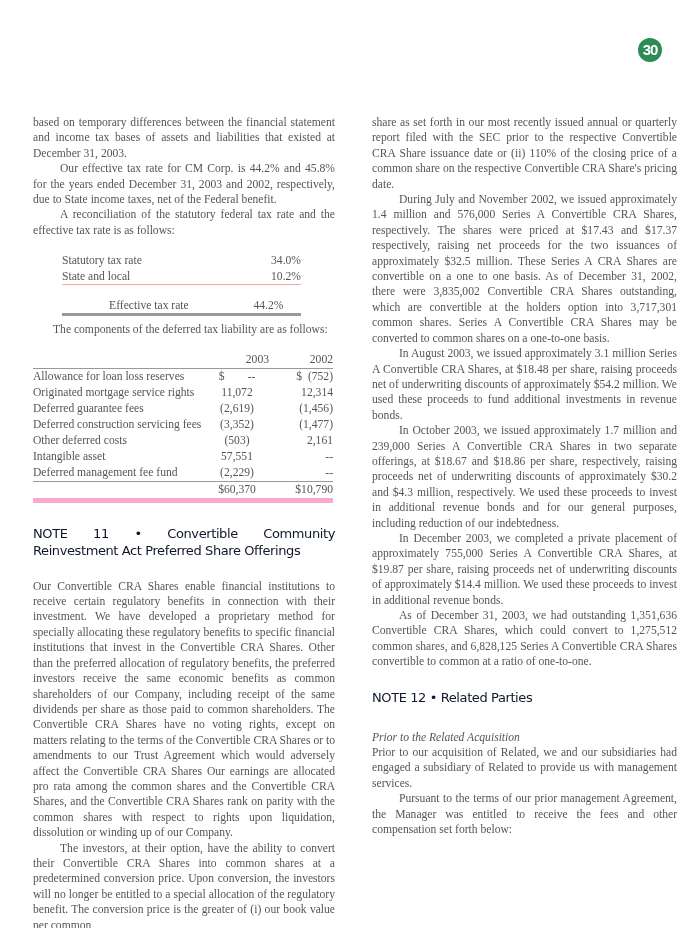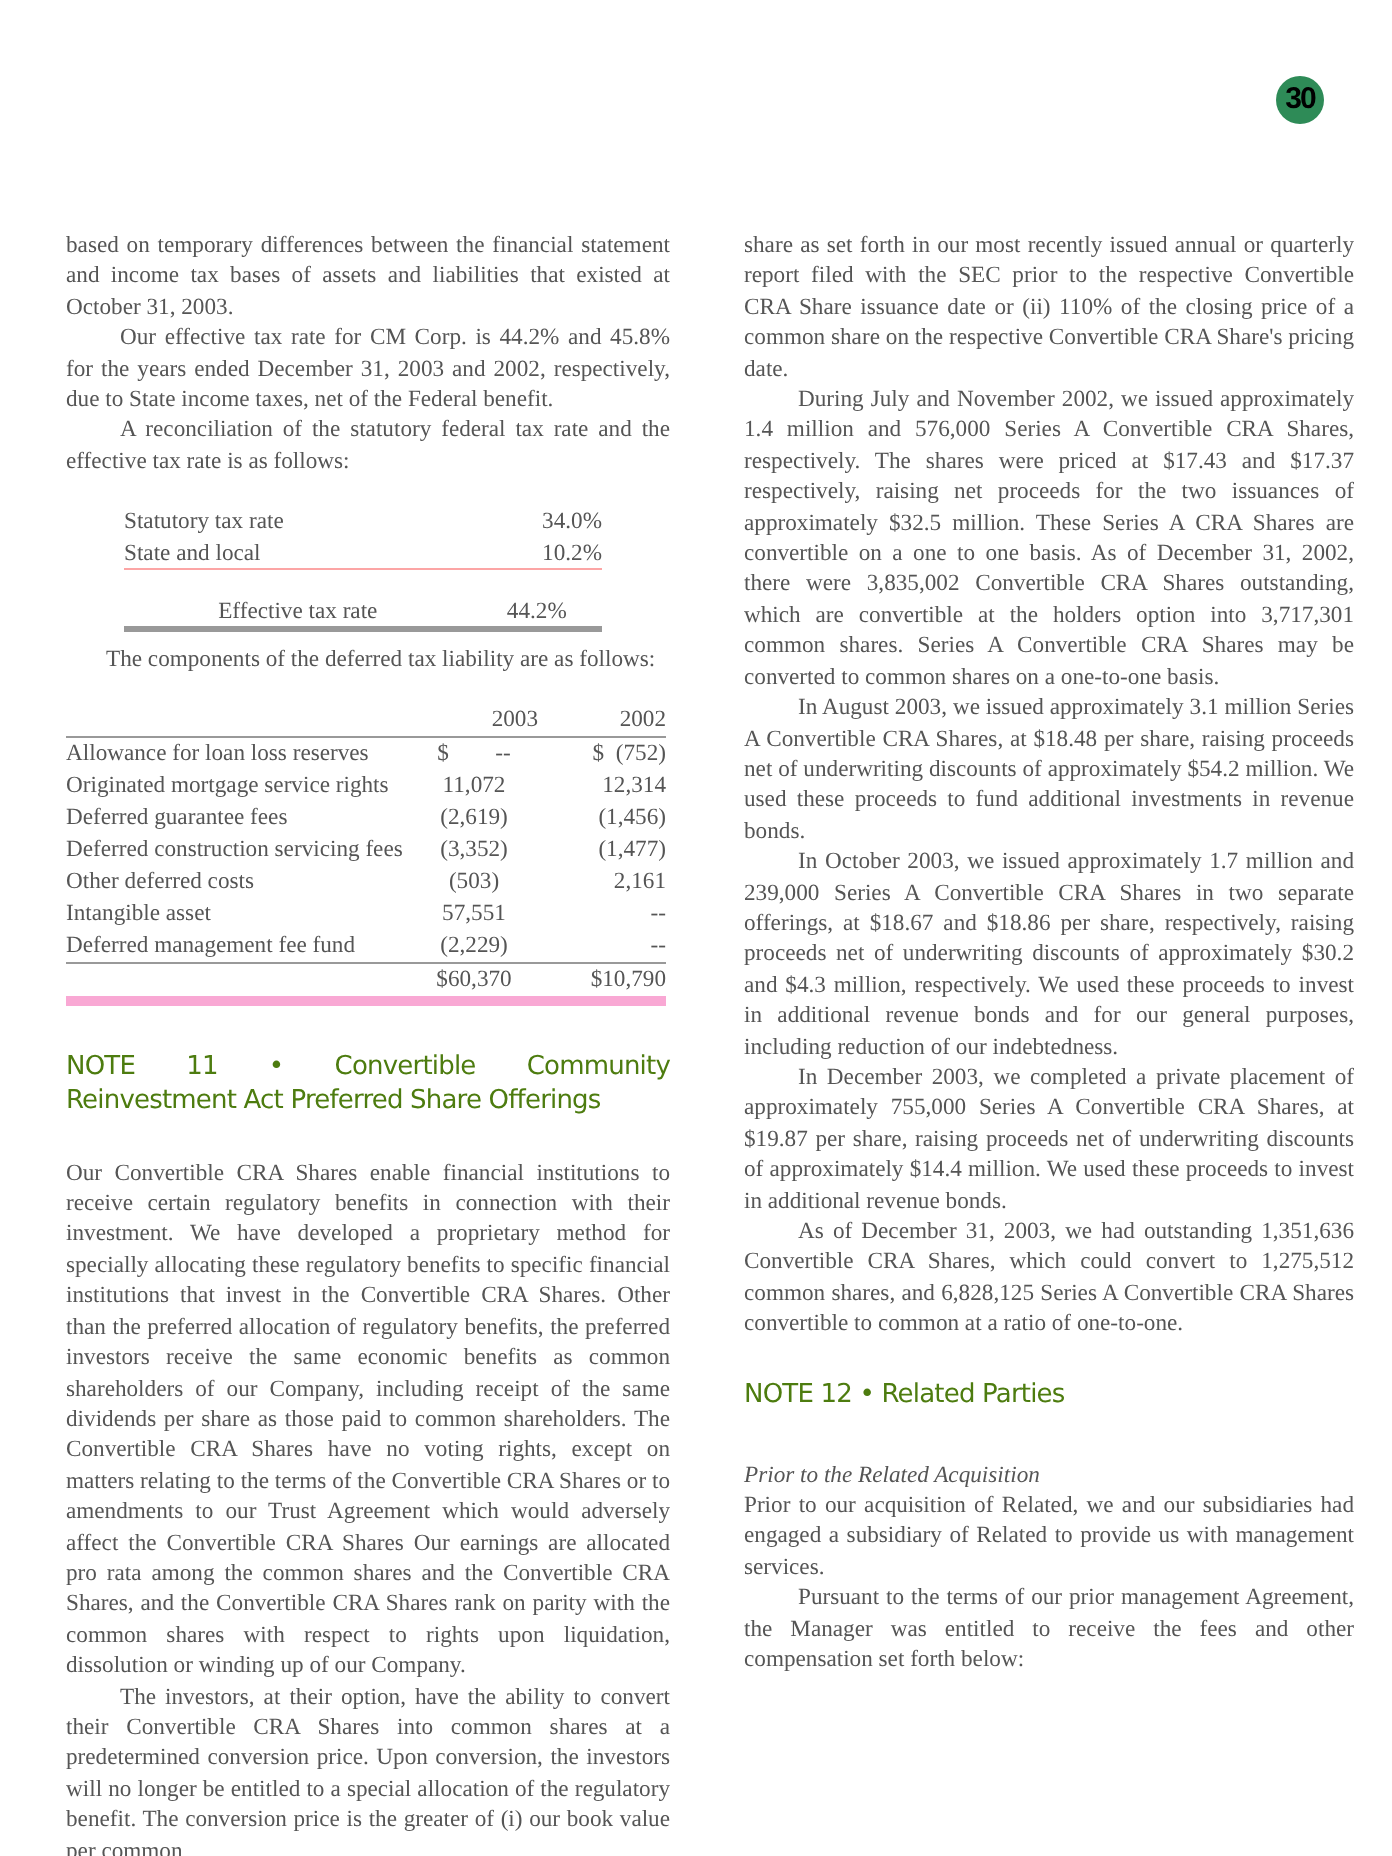--- a/index.html
+++ b/index.html
@@ -2,21 +2,21 @@
 <html><head>
 <meta charset="utf-8">
 <style>
   html, body { margin: 0; padding: 0; }
   body {
     width: 696px; height: 928px; background: #ffffff; position: relative; overflow: hidden;
     font-family: "Liberation Serif", serif; color: #555555; font-size: 11.6px; line-height: 15.4px;
   }
   .page-badge {
     position: absolute; left: 638px; top: 38px; width: 24px; height: 24px; border-radius: 50%;
-    background: #2e8b57; color: #000000; font-family: "Liberation Sans", sans-serif; font-weight: bold;
+    background: #2e8b57; color: #ffffff; font-family: "Liberation Sans", sans-serif; font-weight: bold;
     font-size: 15px; line-height: 24px; text-align: center; letter-spacing: -1px;
   }
   .col { position: absolute; top: 115px; width: 302px; }
   .col.left { left: 33px; }
   .col.right { left: 372px; width: 305px; }
   p { margin: 0; text-align: justify; }
   p.indent { text-indent: 27px; }
   .tax-table { margin: 14px 0 0 29px; width: 239px; border-collapse: collapse; }
   .tax-table td { padding: 0; height: 16px; }
   .tax-table td.num { text-align: right; }
@@ -26,33 +26,33 @@
   .def-intro { margin-top: 6px; margin-left: 20px; }
   .def-table { margin-top: 14px; width: 300px; border-collapse: collapse; }
   .def-table td, .def-table th { padding: 0; height: 16px; font-weight: normal; }
   .def-table thead th { border-bottom: 1px solid #999; text-align: right; }
   .def-table td.v03 { width: 64px; text-align: center; }
   .def-table td.v02 { width: 64px; text-align: right; }
   .def-table th.h03 { text-align: right; }
   .def-table tr.last td { border-bottom: 1px solid #999; }
   .def-table tr.total td { border-bottom: 5px solid #f9a8d4; }
   .note-head {
-    font-family: "DejaVu Sans", sans-serif; color: #4d7c0f; font-size: 13px; line-height: 17px;
+    font-family: "DejaVu Sans", sans-serif; color: #0f172a; font-size: 13px; line-height: 17px;
     text-align: justify; margin: 22px 0 20px 0; letter-spacing: -0.4px;
   }
   .note-head.right { margin: 19px 0 24px 0; }
   .sub-head { font-style: italic; margin-top: 15px; }
 </style>
 </head>
 <body>
 
 <div class="page-badge">30</div>
 
 <div class="col left">
-  <p>based on temporary differences between the financial statement and income tax bases of assets and liabilities that existed at October 31, 2003.</p>
+  <p>based on temporary differences between the financial statement and income tax bases of assets and liabilities that existed at December 31, 2003.</p>
   <p class="indent">Our effective tax rate for CM Corp. is 44.2% and 45.8% for the years ended December 31, 2003 and 2002, respectively, due to State income taxes, net of the Federal benefit.</p>
   <p class="indent">A reconciliation of the statutory federal tax rate and the effective tax rate is as follows:</p>
 
   <table class="tax-table">
     <tbody>
         <tr>
       <td>Statutory tax rate</td>
       <td class="num">34.0%</td>
     </tr>
     <tr class="sub">

